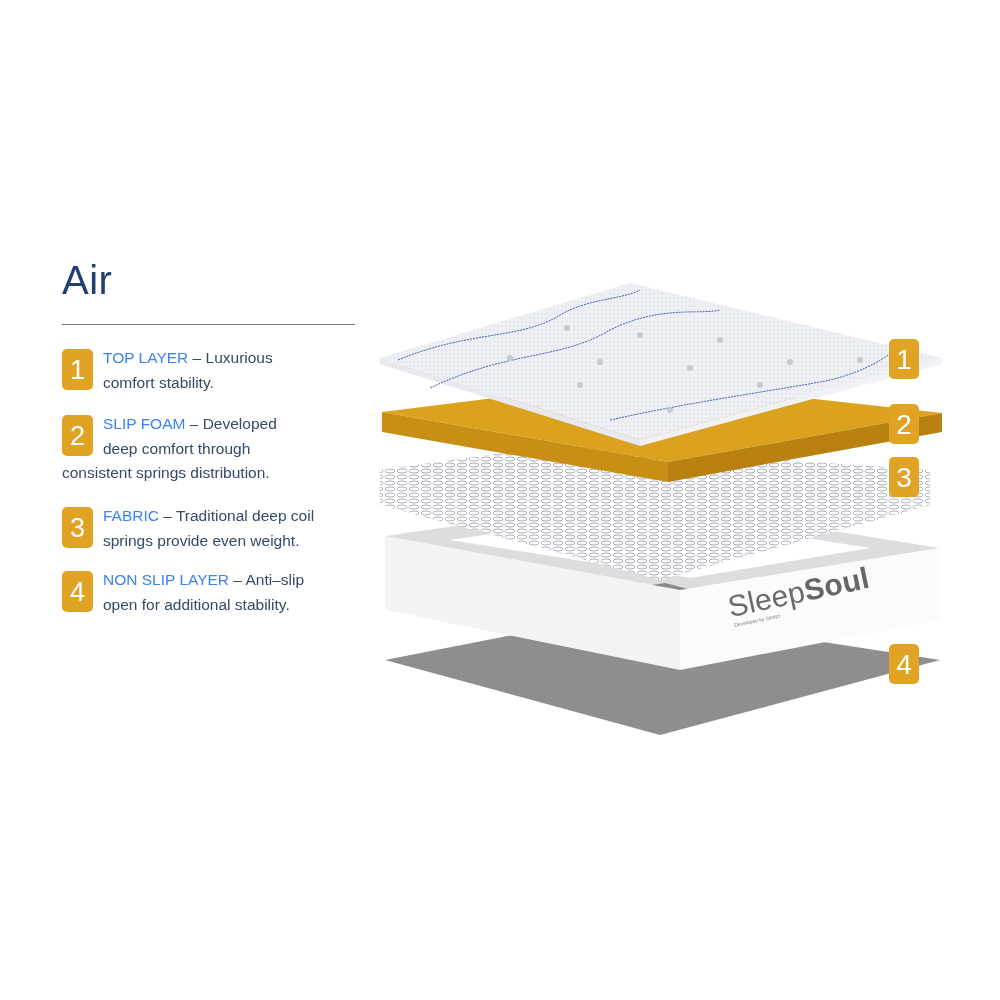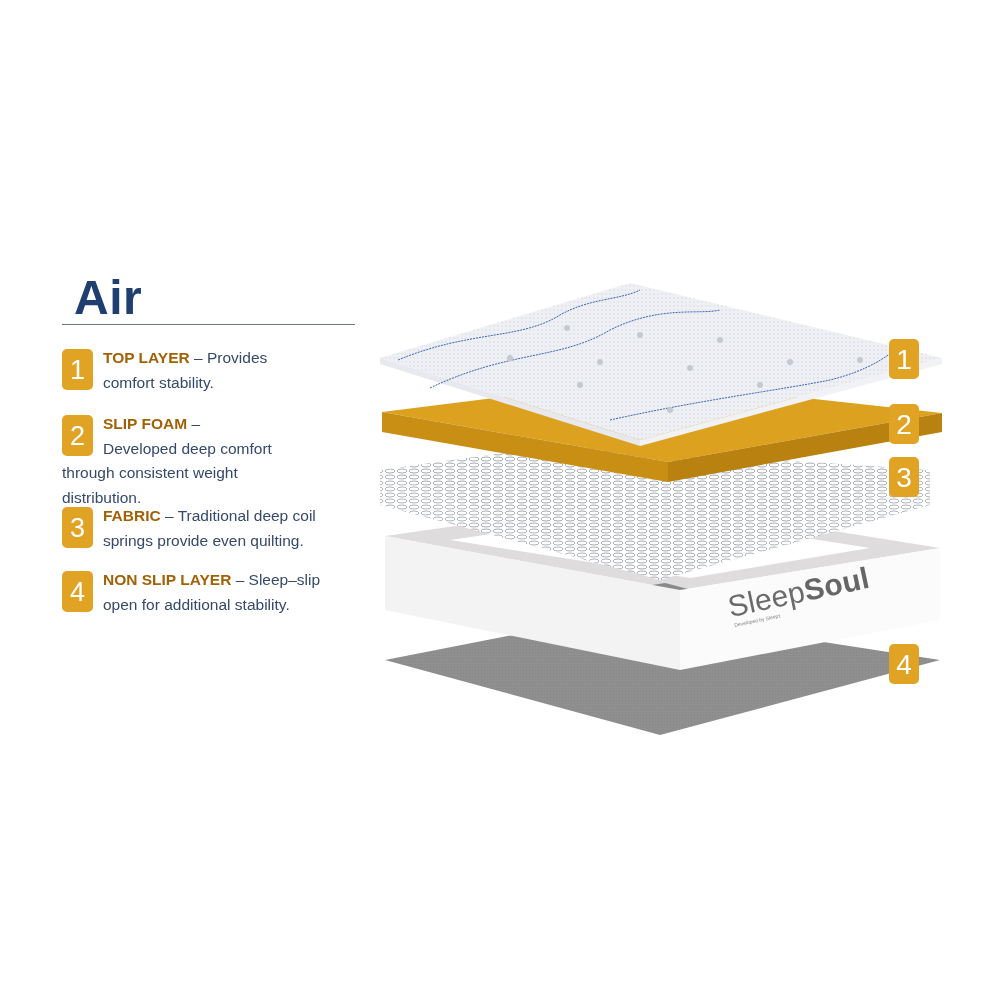--- a/index.html
+++ b/index.html
@@ -1,59 +1,59 @@
 <!DOCTYPE html>
 <html><head>
   <meta charset="utf-8">
   <style>
     html, body { margin: 0; padding: 0; background: #ffffff; }
     body { width: 1000px; height: 1000px; position: relative; overflow: hidden;
            font-family: "Liberation Sans", "DejaVu Sans", sans-serif; }
-    .title { position: absolute; left: 62px; top: 258px; font-size: 48px; font-weight: 700;
-             color: #1f3f70; letter-spacing: 0.5px; margin: 12px; }
+    .title { position: absolute; left: 62px; top: 258px; font-size: 40px; font-weight: 400;
+             color: #1f3f70; letter-spacing: 0.5px; margin: 0; }
     .rule { position: absolute; left: 62px; top: 324px; width: 293px; height: 1px; background: #6e7587; }
     .feature { position: absolute; left: 62px; width: 300px; font-size: 15.5px; line-height: 24.5px; color: #35496a; }
     .badge { float: left; width: 31px; height: 41px; margin: 3px 10px 0 0; background: #e0a323; border-radius: 5px;
              color: #ffffff; font-size: 27px; text-align: center; line-height: 42px; font-weight: 400; }
-    .feature b { color: #a16207; font-weight: 700; }
+    .feature b { color: #3b82f6; font-weight: 400; }
     .tag { position: absolute; width: 30px; height: 40px; background: #e0a323; border-radius: 5px; color: #fff;
            font-size: 28px; text-align: center; line-height: 41px; }
     .brand { position: absolute; left: 732px; top: 590px; transform: rotate(-12deg); transform-origin: left bottom;
              font-size: 30px; color: #6b6b6b; letter-spacing: 0.2px; }
     .brand b { font-weight: 700; color: #666; }
     .brand-sub { position: absolute; left: 735px; top: 622px; transform: rotate(-12deg); transform-origin: left bottom;
                  font-size: 5px; color: #888; }
   </style>
 </head>
 <body>
 
 <h1 class="title">Air</h1>
 <div class="rule"></div>
 
 <div class="feature" style="top:346px;">
   <span class="badge">1</span>
-  <b>TOP LAYER</b><span> – </span><span>Provides</span><br>
+  <b>TOP LAYER</b><span> – </span><span>Luxurious</span><br>
   <span>comfort stability.</span>
 </div>
 
 <div class="feature" style="top:412px; width:215px;">
   <span class="badge">2</span>
   <b>SLIP FOAM</b><span> – </span><span>Developed</span>
-  <span>deep comfort through consistent weight distribution.</span>
+  <span>deep comfort through consistent springs distribution.</span>
 </div>
 
 <div class="feature" style="top:504px; width:275px;">
   <span class="badge">3</span>
   <b>FABRIC</b><span> – </span><span>Traditional deep coil</span><br>
-  <span>springs provide even quilting.</span>
+  <span>springs provide even weight.</span>
 </div>
 
 <div class="feature" style="top:568px;">
   <span class="badge">4</span>
-  <b>NON SLIP LAYER</b><span> – </span><span>Sleep–slip</span><br>
+  <b>NON SLIP LAYER</b><span> – </span><span>Anti–slip</span><br>
   <span>open for additional stability.</span>
 </div>
 
 <svg style="position:absolute;left:0;top:0;" width="1000" height="1000" viewBox="0 0 1000 1000">
   <defs>
     <pattern id="knit" width="4" height="4" patternUnits="userSpaceOnUse">
       <rect width="4" height="4" fill="#eef0f4"></rect>
       <circle cx="2" cy="2" r="0.8" fill="#d6dae2"></circle>
     </pattern>
     <pattern id="fabric" width="3" height="3" patternUnits="userSpaceOnUse">

